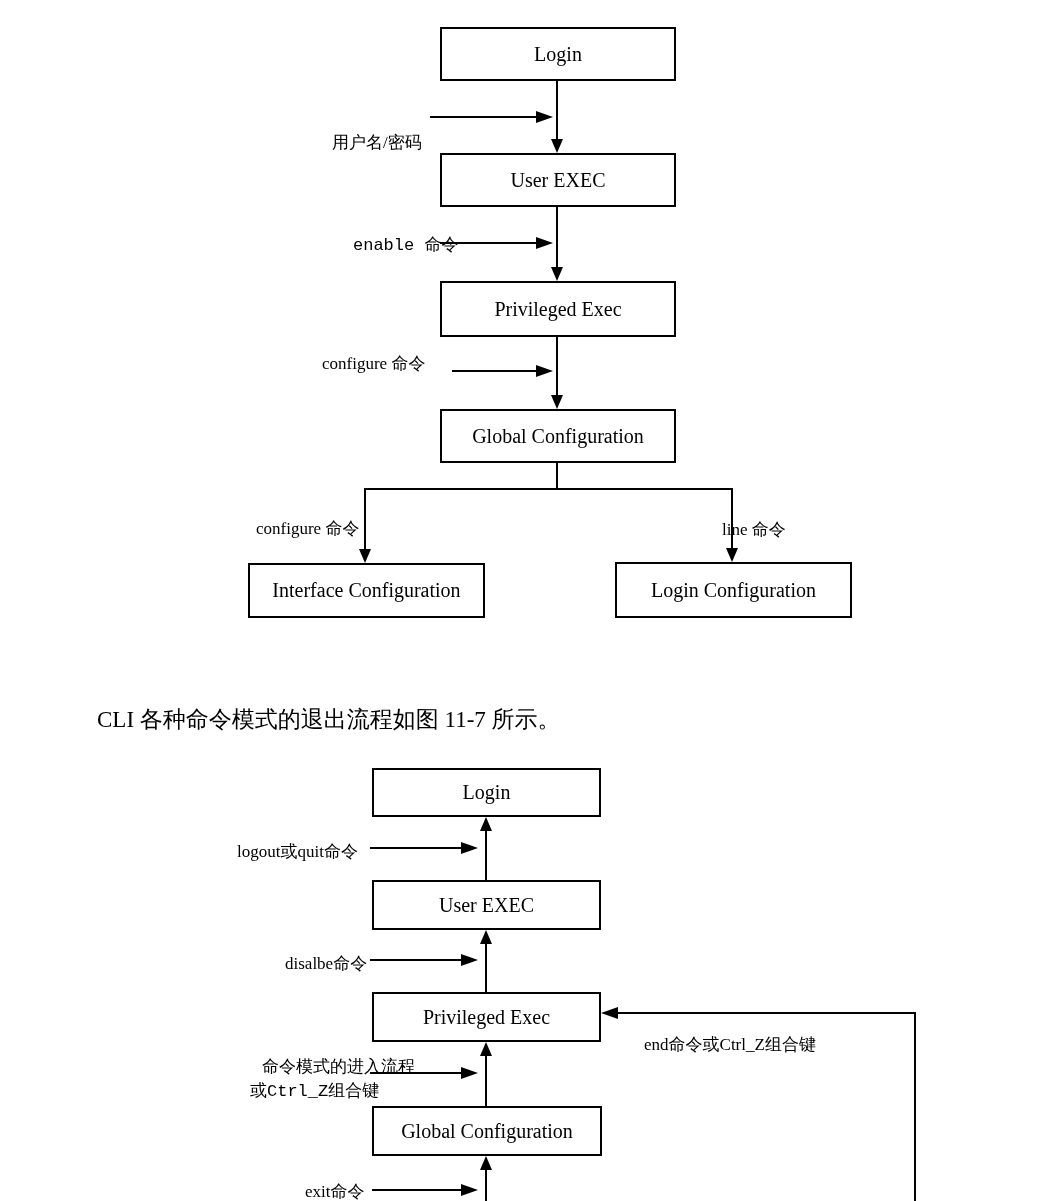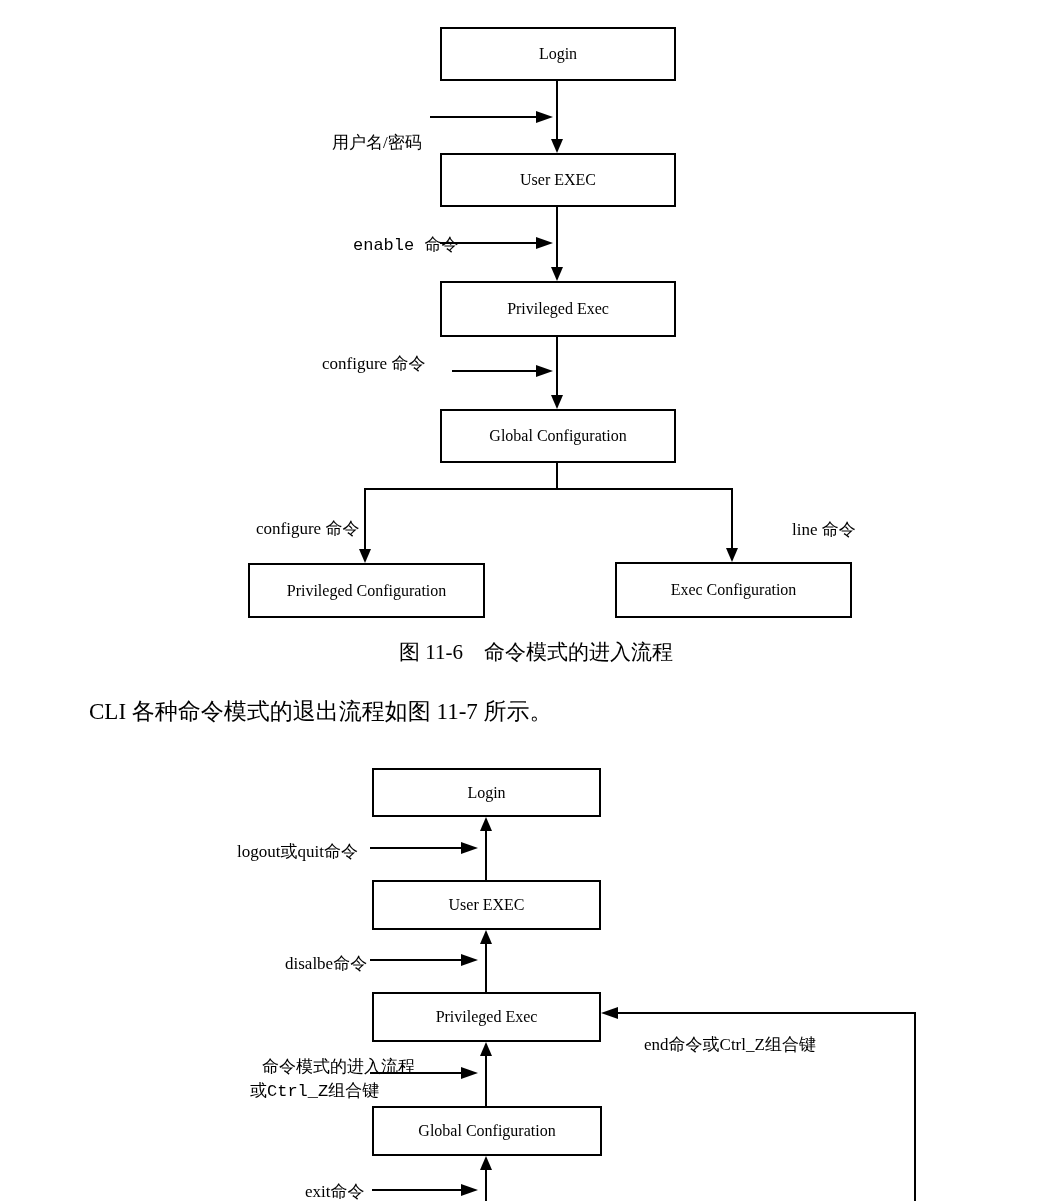--- a/index.html
+++ b/index.html
@@ -13,21 +13,21 @@
     color: #000000;
   }
   .layer { position: absolute; inset: 0; }
   .box {
     position: absolute;
     border: 2px solid #000;
     background: #fff;
     display: flex;
     align-items: center;
     justify-content: center;
-    font-size: 16px;
+    font-size: 20px;
     white-space: nowrap;
     box-sizing: border-box;
   }
   .vline, .hline { position: absolute; background: #000; }
   .vline { width: 2px; }
   .hline { height: 2px; }
   .lbl { position: absolute; font-size: 17px; white-space: nowrap; line-height: 1.2; }
   .ah { position: absolute; width: 0; height: 0; }
   .ah-down  { border-left: 6px solid transparent; border-right: 6px solid transparent; border-top: 14px solid #000; }
   .ah-up    { border-left: 6px solid transparent; border-right: 6px solid transparent; border-bottom: 14px solid #000; }
@@ -83,34 +83,33 @@
     <div class="vline" style="left:556px; top:463px; height:26px;"></div>
     <div class="hline" style="left:364px; top:488px; width:369px;"></div>
 
     <div class="vline" style="left:364px; top:488px; height:61px;"></div>
     <div class="ah ah-down" style="left:359px; top:549px;"></div>
 
     <div class="vline" style="left:731px; top:488px; height:60px;"></div>
     <div class="ah ah-down" style="left:726px; top:548px;"></div>
 
     <span class="lbl" style="left:256px; top:519px;">configure 命令</span>
-    <span class="lbl" style="left:792px; top:520px;">line 命令</span>
+    <span class="lbl" style="left:722px; top:520px;">line 命令</span>
 
     <div class="box" style="left:248px; top:563px; width:237px; height:55px;">
-        <span>Privileged Configuration</span>
+        <span>Interface Configuration</span>
       </div>
 
     <div class="box" style="left:615px; top:562px; width:237px; height:56px;">
-        <span>Exec Configuration</span>
+        <span>Login Configuration</span>
       </div>
 
-    <span class="caption" style="left:399px; top:638px;">图 11-6　命令模式的进入流程</span>
   </section>
 
-  <p class="bodytext" style="left:85px; top:692px; margin:4px;">CLI 各种命令模式的退出流程如图 11-7 所示。</p>
+  <p class="bodytext" style="left:85px; top:692px; margin:12px;">CLI 各种命令模式的退出流程如图 11-7 所示。</p>
 
   <section class="layer">
 
     <div class="box" style="left:372px; top:768px; width:229px; height:49px;">
         <span>Login</span>
       </div>
 
     <div class="ah ah-up" style="left:480px; top:817px;"></div>
     <div class="vline" style="left:485px; top:830px; height:50px;"></div>
 

